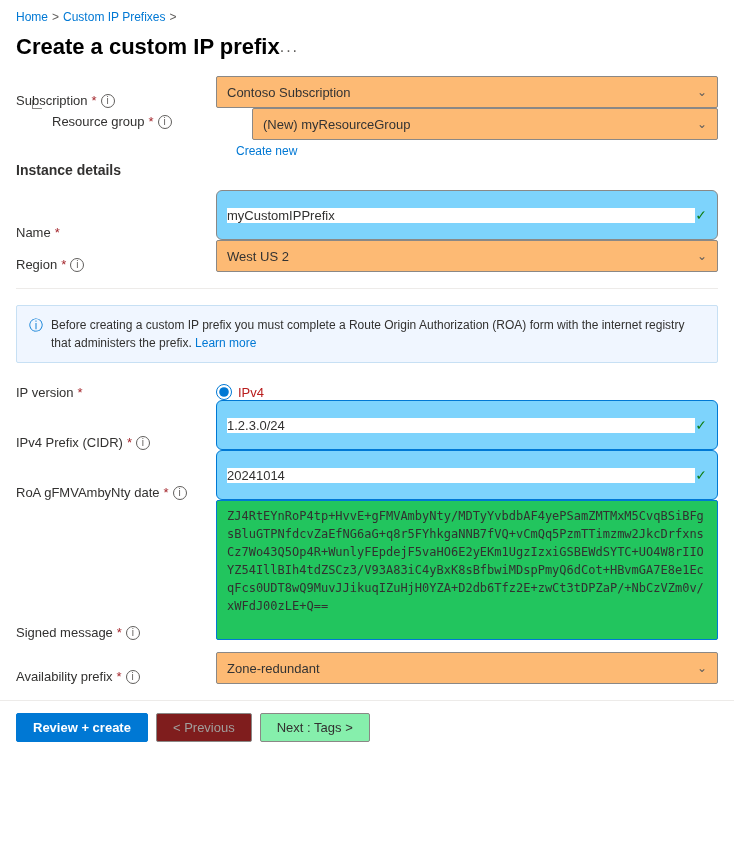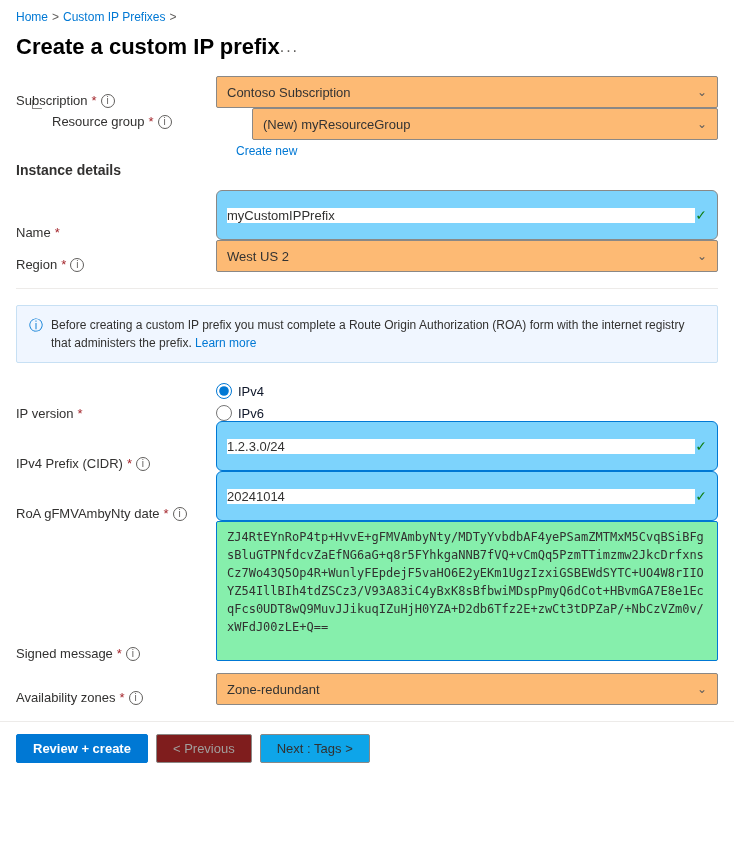--- a/index.html
+++ b/index.html
@@ -184,28 +184,28 @@
       cursor: pointer;
     }
     .radio-item input[type="radio"] {
       accent-color: #0078d4;
       width: 16px;
       height: 16px;
       cursor: pointer;
     }
     .radio-item label {
       font-size: 13px;
-      color: #0f172a;
+      color: #b91c1c;
       cursor: pointer;
     }
     .textarea-field {
       border: 1px solid #0078d4;
       border-radius: 2px;
       padding: 6px 10px;
-      background: #86efac;
+      background: #22c55e;
       min-height: 140px;
       font-size: 12px;
       color: #323130;
       line-height: 1.5;
       word-break: break-all;
       font-family: monospace;
     }
     .info-icon-circle {
       display: inline-flex;
       align-items: center;
@@ -237,21 +237,21 @@
       background: #0078d4;
       color: #fff;
       border: 1px solid #0078d4;
       border-radius: 2px;
       padding: 6px 16px;
       font-size: 13px;
       cursor: pointer;
       font-weight: 600;
     }
     .btn-secondary {
-      background: #0ea5e9;
+      background: #86efac;
       color: #323130;
       border: 1px solid #8a8886;
       border-radius: 2px;
       padding: 6px 16px;
       font-size: 13px;
       cursor: pointer;
     }
     .btn-secondary.disabled {
       color: #a19f9d;
       cursor: not-allowed;
@@ -348,24 +348,20 @@
     <div class="form-label">
       <span>IP version</span>
       <span class="required">*</span>
     </div>
     <div class="form-control-wrap">
       <div class="radio-group">
         <div class="radio-item">
           <input type="radio" name="ip_version" id="ipv4" checked="" style="">
           <label for="ipv4">IPv4</label>
         </div>
-        <div class="radio-item">
-          <input type="radio" name="ip_version" id="ipv6" style="">
-          <label for="ipv6">IPv6</label>
-        </div>
       </div>
     </div>
   </div>
 
   <div class="form-row">
     <div class="form-label">
       <span>IPv4 Prefix (CIDR)</span>
       <span class="required">*</span>
       <span class="info-icon-circle">i</span>
     </div>
@@ -399,21 +395,21 @@
     </div>
     <div class="form-control-wrap">
       <div class="textarea-field">
         <span>ZJ4RtEYnRoP4tp+HvvE+gFMVAmbyNty/MDTyYvbdbAF4yePSamZMTMxM5CvqBSiBFgsBluGTPNfdcvZaEfNG6aG+q8r5FYhkgaNNB7fVQ+vCmQq5PzmTTimzmw2JkcDrfxnsCz7Wo43Q5Op4R+WunlyFEpdejF5vaHO6E2yEKm1UgzIzxiGSBEWdSYTC+UO4W8rIIOYZ54IllBIh4tdZSCz3/V93A83iC4yBxK8sBfbwiMDspPmyQ6dCot+HBvmGA7E8e1EcqFcs0UDT8wQ9MuvJJikuqIZuHjH0YZA+D2db6Tfz2E+zwCt3tDPZaP/+NbCzVZm0v/xWFdJ00zLE+Q==</span>
       </div>
     </div>
   </div>
 
   <div class="form-row" style="margin-top: 12px;">
     <div class="form-label">
-      <span>Availability zones</span>
+      <span>Availability prefix</span>
       <span class="required">*</span>
       <span class="info-icon-circle">i</span>
     </div>
     <div class="form-control-wrap">
       <div class="dropdown">
         <span>Zone-redundant</span>
         <span class="chevron">⌄</span>
       </div>
     </div>
   </div>

